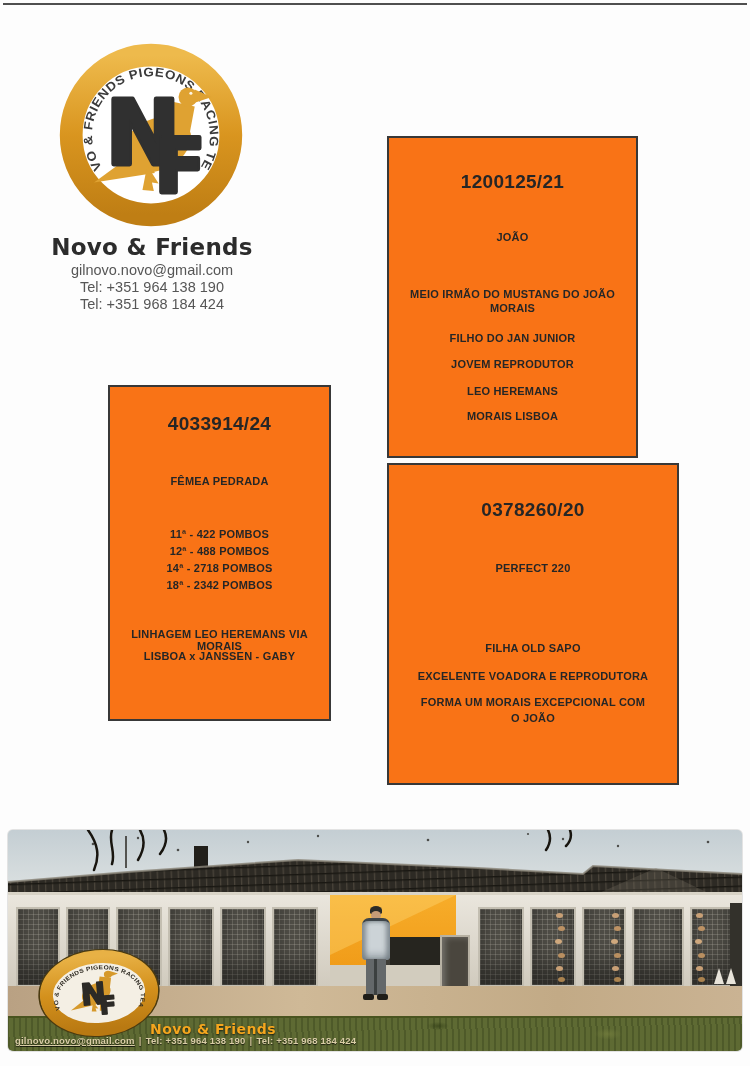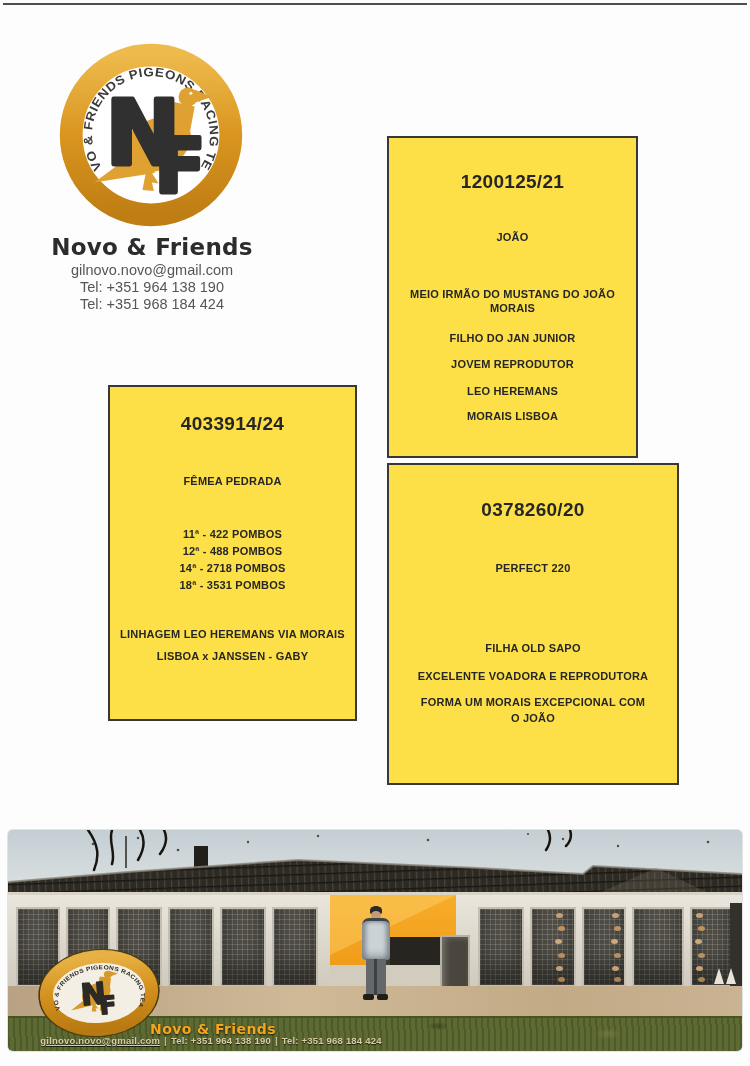--- a/index.html
+++ b/index.html
@@ -16,23 +16,23 @@
   .nf.n{font-size:94px;stroke-width:5px;}
   .nf.f{font-size:78px;stroke-width:5px;}
   .hdr-brand{position:absolute;left:40px;top:234px;width:224px;text-align:center;
     font-size:23px;font-weight:bold;color:#2c2c2c;letter-spacing:.3px;font-family:"DejaVu Sans",sans-serif;}
   .hdr-line{position:absolute;left:40px;width:224px;text-align:center;font-size:14.5px;color:#565656;}
   .hdr-email{top:262px;}
   .hdr-t1{top:279px;}
   .hdr-t2{top:296px;}
 
   
-  .pbox{position:absolute;border:2px solid #383838;background:#fde047;box-sizing:border-box;}
+  .pbox{position:absolute;border:2px solid #383838;background:#f97316;box-sizing:border-box;}
   .pbox-1{left:387px;top:136px;width:251px;height:322px;}
-  .pbox-2{left:108px;top:385px;width:249px;height:336px;}
+  .pbox-2{left:108px;top:385px;width:223px;height:336px;}
   .pbox-3{left:387px;top:463px;width:292px;height:322px;}
   .bl{position:absolute;left:4px;right:4px;text-align:center;font-weight:bold;color:#262626;}
   .bt{font-size:19px;letter-spacing:.3px;}
   .bs{font-size:11px;letter-spacing:.2px;}
 
   
   .photo{position:absolute;left:8px;top:830px;width:734px;height:221px;overflow:hidden;
     border-radius:5px;background:#cfd6d9;box-shadow:0 0 0 1px #e3e3e3;}
   .photo *{box-sizing:border-box;}
   .sky{position:absolute;left:0;top:0;width:100%;height:90px;z-index:1;
@@ -82,21 +82,21 @@
   .badge{position:absolute;left:26px;top:114px;width:130px;height:98px;z-index:8;transform:rotate(-5deg);}
   .badge-ring-text{font-family:"Liberation Sans",sans-serif;font-size:9px;font-weight:bold;fill:#2e2a22;letter-spacing:.4px;}
   .badge-nf{font-family:"DejaVu Sans",sans-serif;font-weight:bold;fill:#2c2a26;stroke:#2c2a26;stroke-linejoin:round;paint-order:stroke;}
   .badge-n{font-size:46px;stroke-width:2.5px;}
   .badge-f{font-size:38px;stroke-width:2.5px;}
   .cap-brand{position:absolute;left:95px;top:191px;width:220px;z-index:9;text-align:center;
     font-size:14px;font-weight:bold;color:#f4a61e;letter-spacing:.4px;font-family:"DejaVu Sans",sans-serif;
     text-shadow:0 1px 2px rgba(0,0,0,.75);}
   .cap-contacts{position:absolute;left:7px;top:205px;width:392px;z-index:9;
     font-size:9.5px;font-weight:bold;color:#d9cda6;letter-spacing:.2px;
-    text-shadow:0 1px 1px rgba(0,0,0,.7);white-space:nowrap;text-align:center;}
+    text-shadow:0 1px 1px rgba(0,0,0,.7);white-space:nowrap;}
   .cap-contacts .email{text-decoration:underline;}
   .cap-contacts .sep{margin:0 4px;color:#cdbf95;}
 </style>
 </head>
 <body>
 
 <div class="page">
   <div class="top-rule"></div>
 
   <svg class="logo" viewBox="0 0 200 200" aria-hidden="true">
@@ -141,21 +141,21 @@
     <div class="bl bs" style="top:247px">LEO HEREMANS</div>
     <div class="bl bs" style="top:272px">MORAIS LISBOA</div>
   </div>
 
   <div class="pbox pbox-2">
     <div class="bl bt" style="top:26px">4033914/24</div>
     <div class="bl bs" style="top:88px">FÊMEA PEDRADA</div>
     <div class="bl bs" style="top:141px">11ª - 422 POMBOS</div>
     <div class="bl bs" style="top:158px">12ª - 488 POMBOS</div>
     <div class="bl bs" style="top:175px">14ª - 2718 POMBOS</div>
-    <div class="bl bs" style="top:192px">18ª - 3531 POMBOS</div>
+    <div class="bl bs" style="top:192px">18ª - 2342 POMBOS</div>
     <div class="bl bs" style="top:241px">LINHAGEM LEO HEREMANS VIA MORAIS</div>
     <div class="bl bs" style="top:263px">LISBOA x JANSSEN - GABY</div>
   </div>
 
   <div class="pbox pbox-3">
     <div class="bl bt" style="top:34px">0378260/20</div>
     <div class="bl bs" style="top:97px">PERFECT 220</div>
     <div class="bl bs" style="top:177px">FILHA OLD SAPO</div>
     <div class="bl bs" style="top:205px">EXCELENTE VOADORA E REPRODUTORA</div>
     <div class="bl bs" style="top:231px">FORMA UM MORAIS EXCEPCIONAL COM</div>

